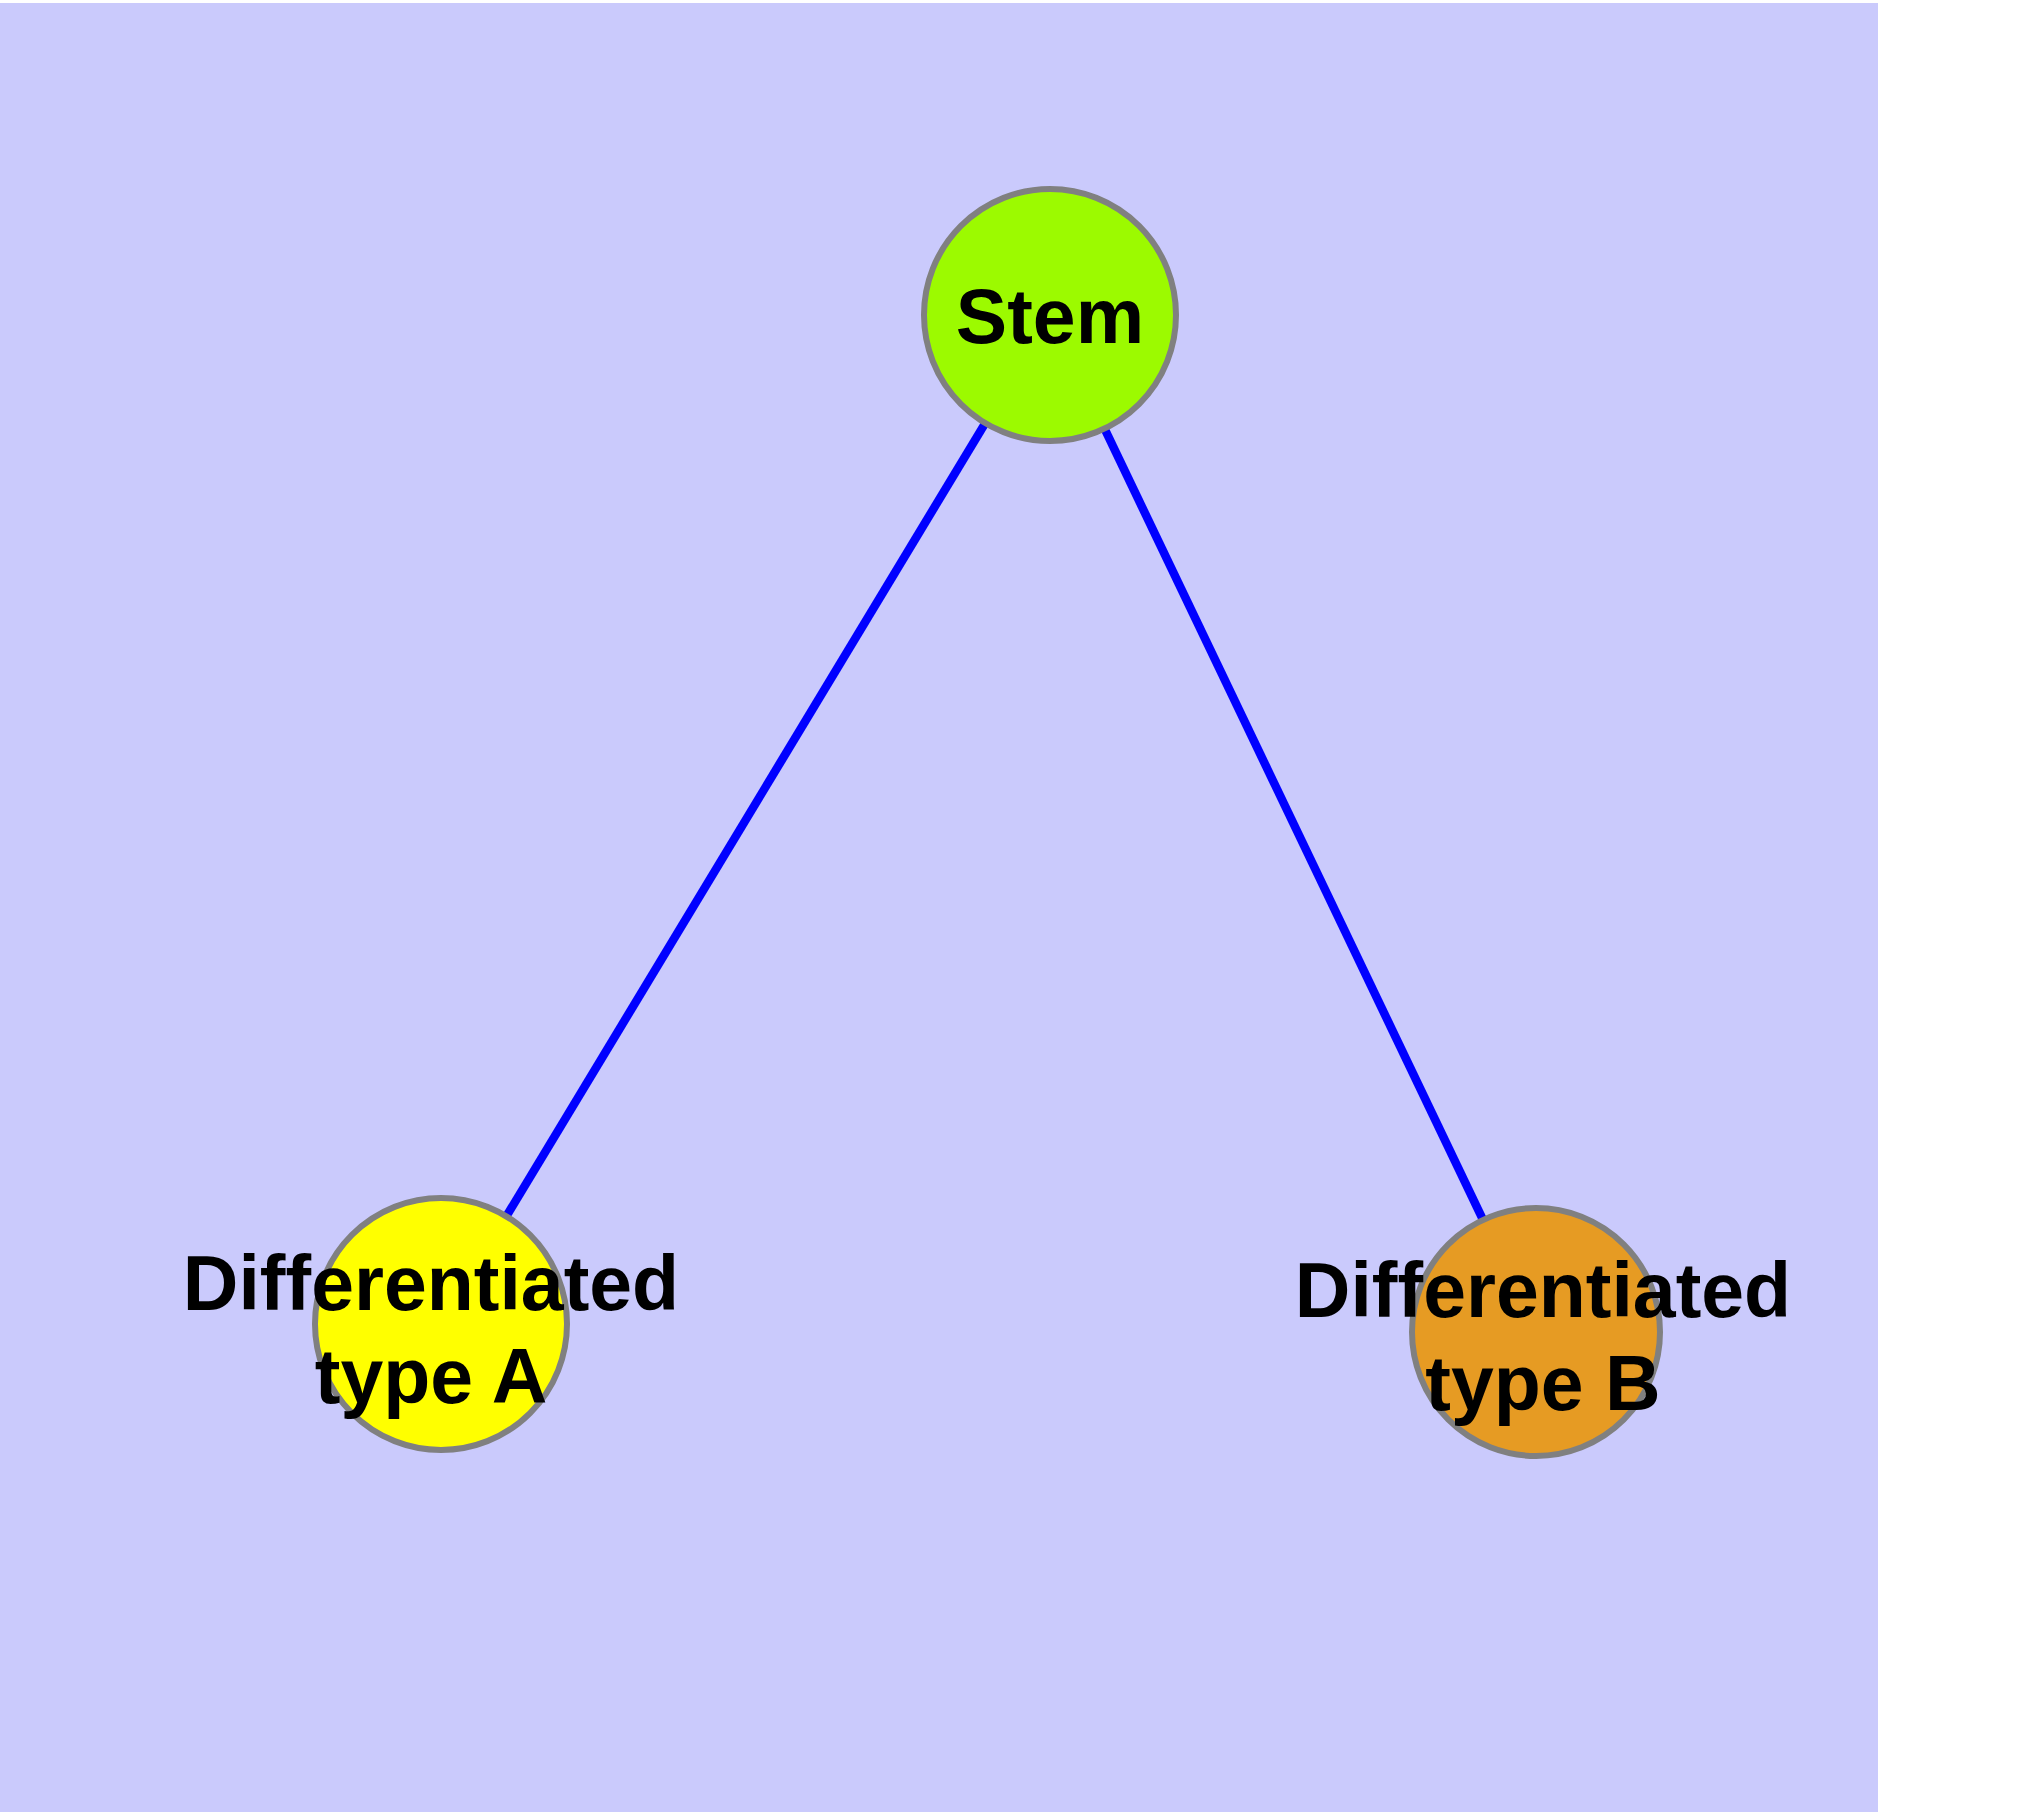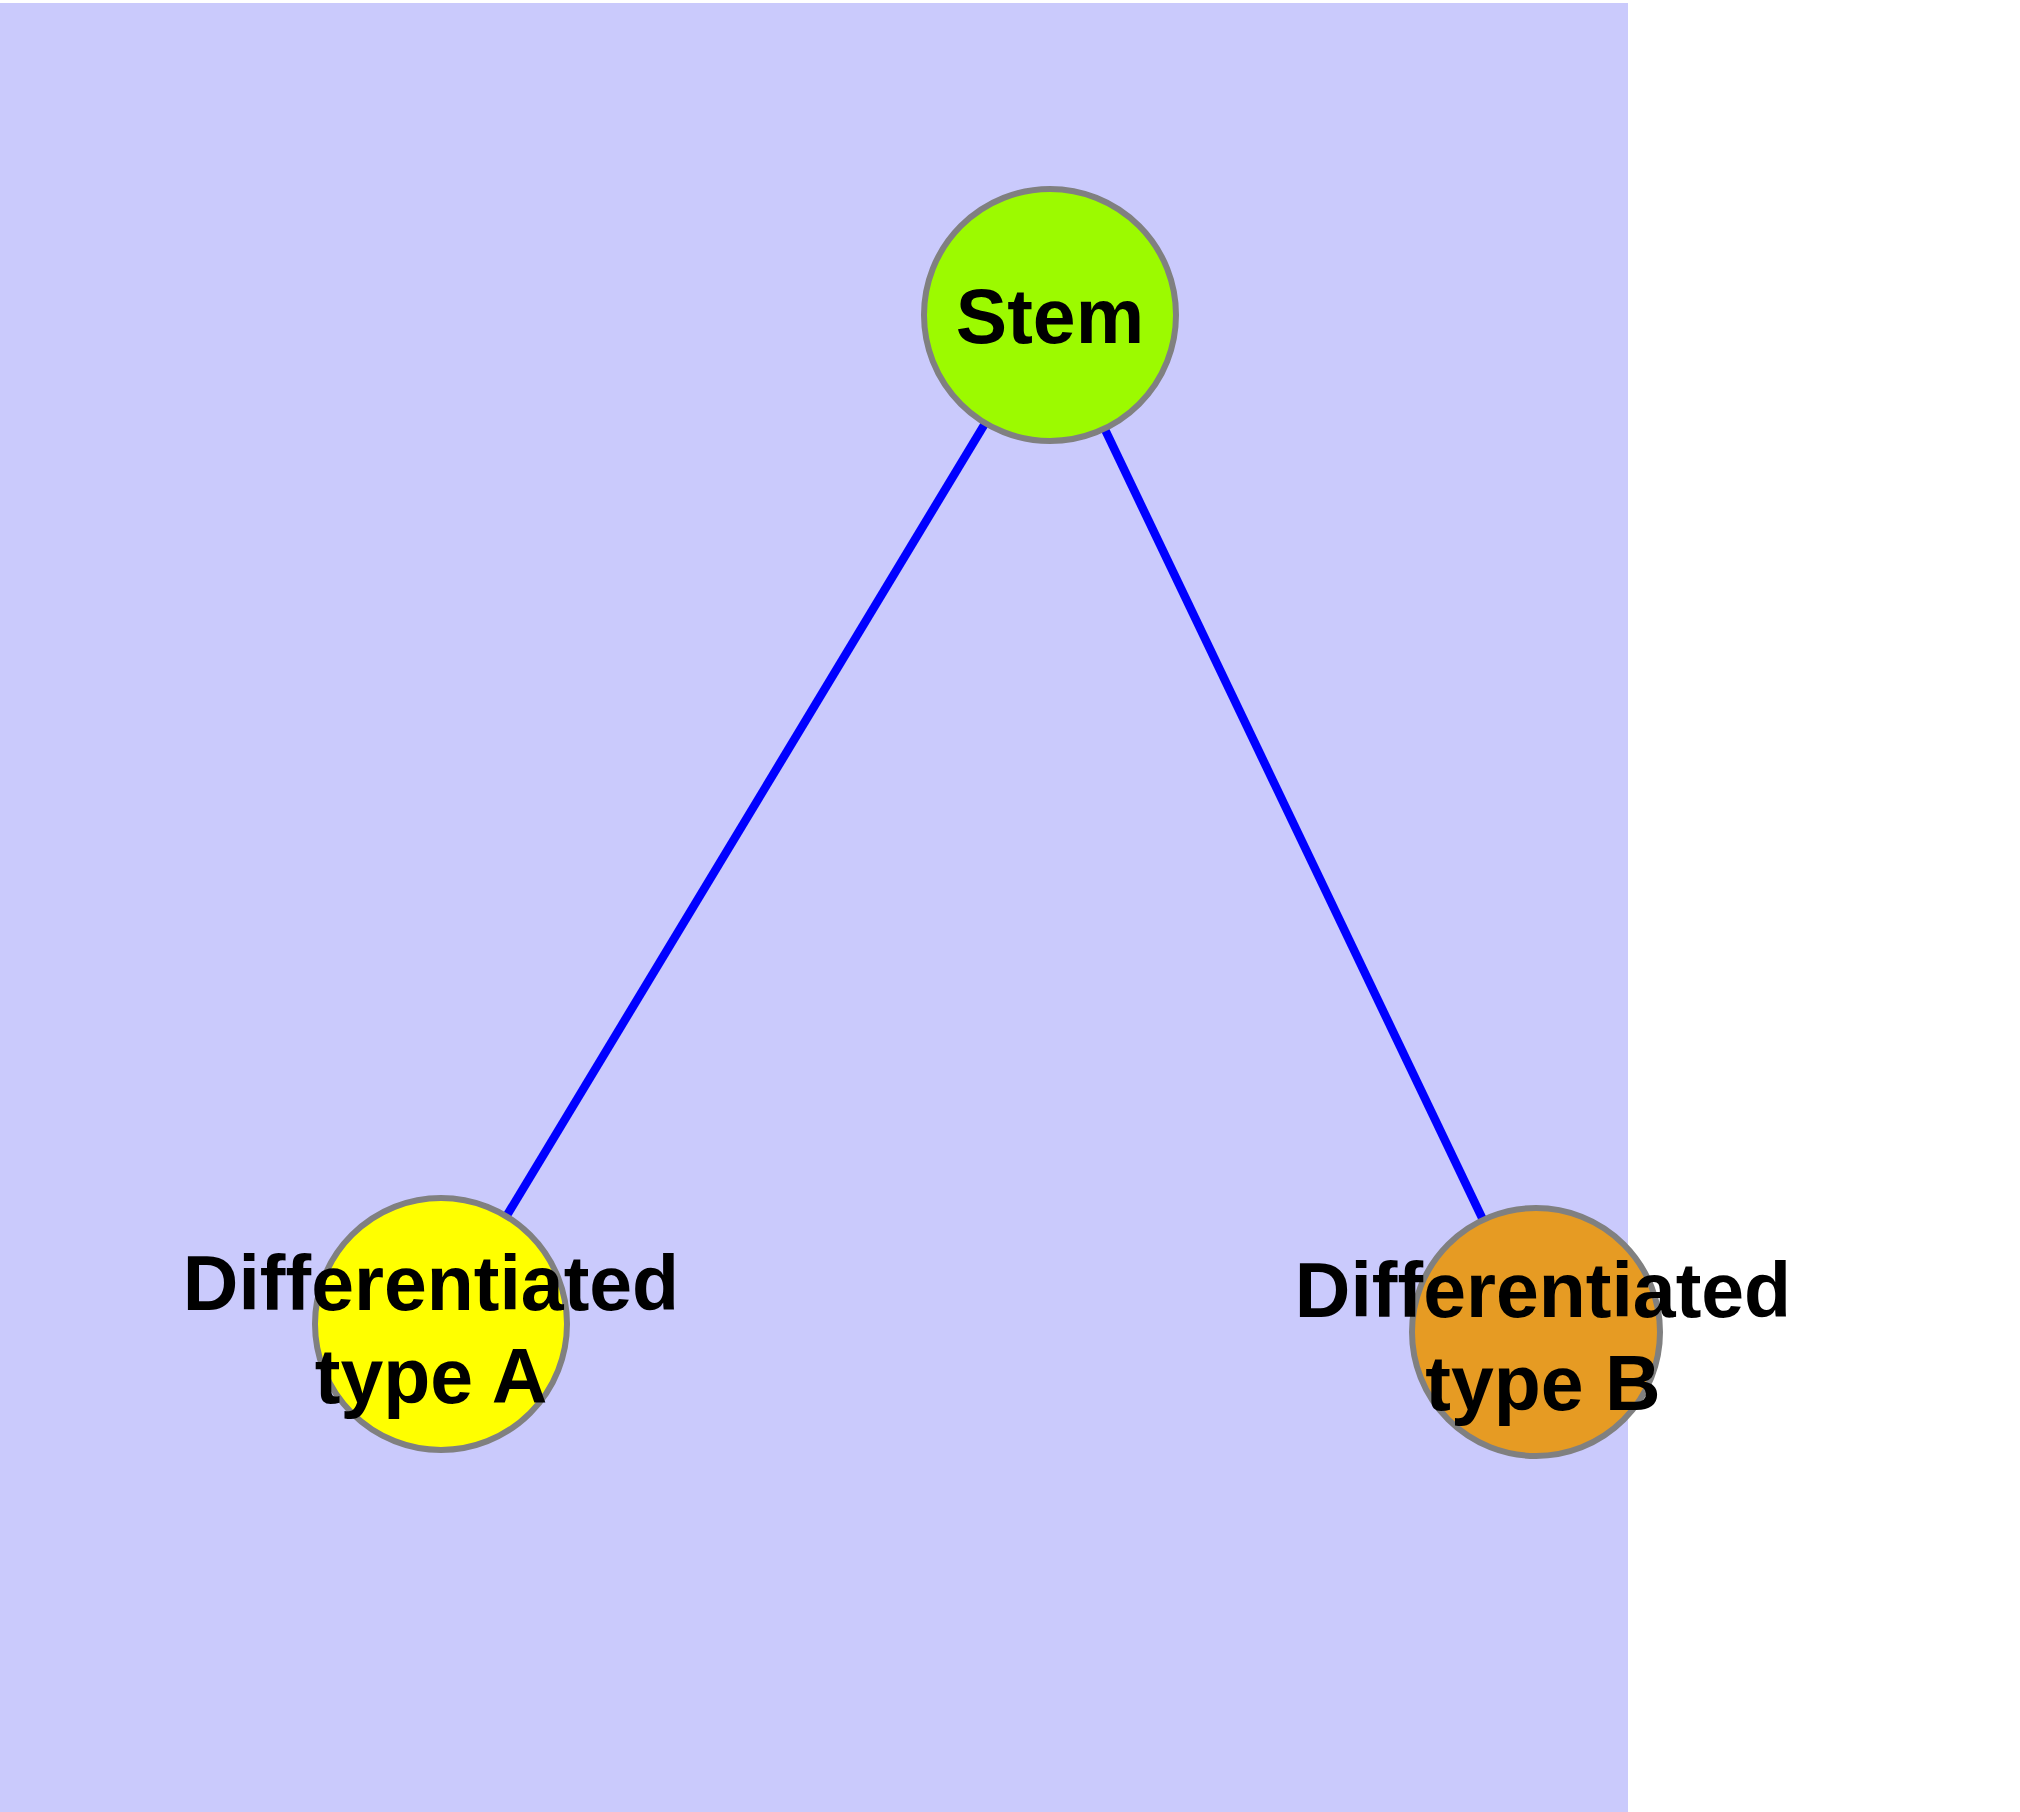--- a/index.html
+++ b/index.html
@@ -13,21 +13,21 @@
   }
   .top-strip {
     position: absolute;
     left: 0; top: 0;
     width: 2021px; height: 3.4px;
     background: #ffffff;
   }
   .canvas {
     position: absolute;
     left: 0; top: 3.4px;
-    width: 1628px; height: 1809px;
+    width: 1878px; height: 1809px;
   }
   .edges-svg {
     position: absolute;
     left: 0; top: -3.4px;
     width: 2021px; height: 1812px;
     z-index: 1;
   }
   .node {
     position: absolute;
     border-radius: 50%;

